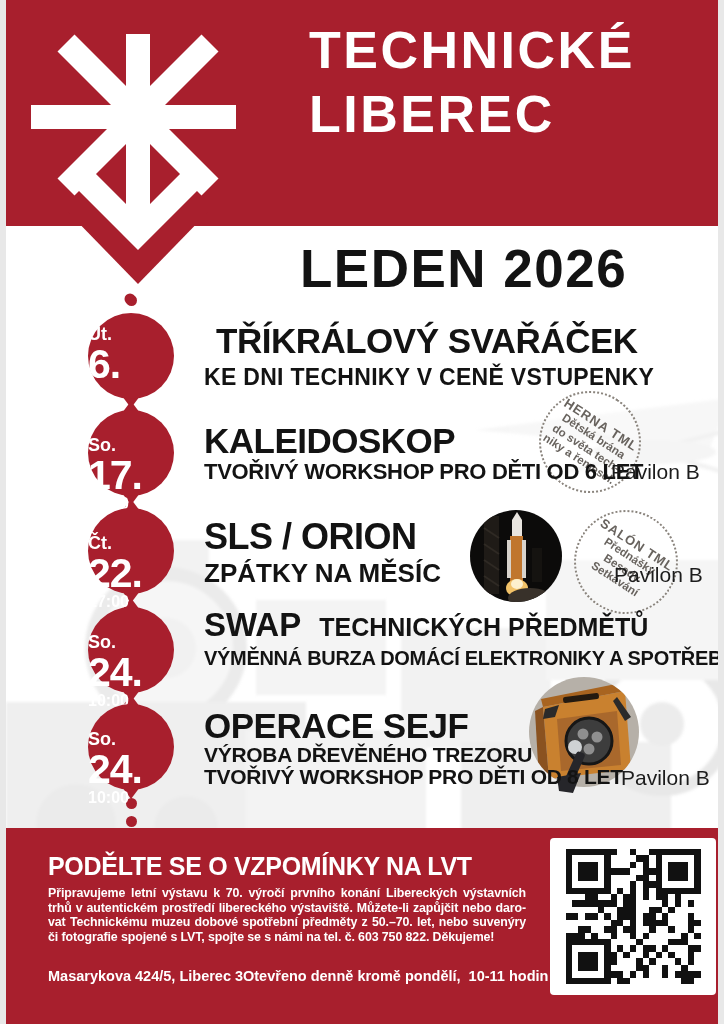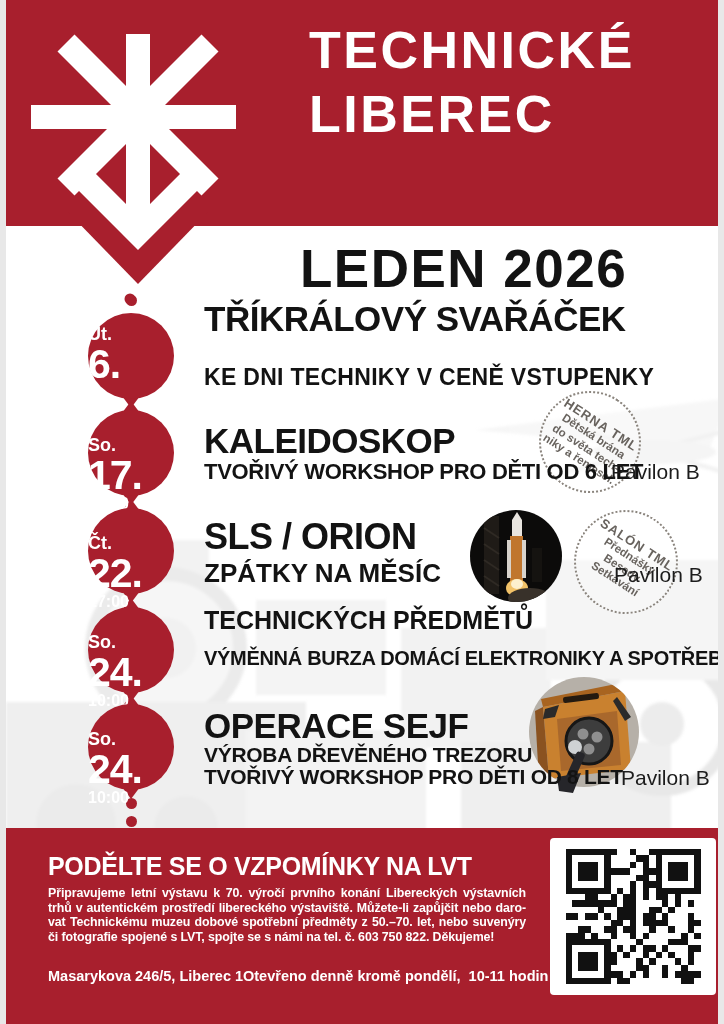--- a/index.html
+++ b/index.html
@@ -199,50 +199,51 @@
     <div class="day">So.</div>
     <div class="num">24.</div>
     <div class="tim">10:00</div>
   </div>
   <div class="badge" style="top:704px;">
     <div class="day">So.</div>
     <div class="num">24.</div>
     <div class="tim">10:00</div>
   </div>
 
-  <div class="ev t1" style="top:300px;">TŘÍKRÁLOVÝ SVAŘÁČEK</div>
+  <div class="ev t1" style="top:322px;margin-left:12px;">TŘÍKRÁLOVÝ SVAŘÁČEK</div>
   <div class="ev sub" style="top:365px;font-size:23px;letter-spacing:0.3px;">KE DNI TECHNIKY V CENĚ VSTUPENKY</div>
 
   <div class="ev t1" style="top:422px;">KALEIDOSKOP</div>
   <div class="ev sub" style="top:460px;font-size:22px;">TVOŘIVÝ WORKSHOP PRO DĚTI OD 6 LET</div>
   <div class="pav" style="left:605px;top:460px;">Pavilon B</div>
 
   <div class="ev t1" style="top:518px;font-size:36px;">SLS / ORION</div>
   <div class="ev" style="top:559px;font-size:26px;">ZPÁTKY NA MĚSÍC</div>
   <div class="pav" style="left:608px;top:563px;">Pavilon B</div>
 
   <div class="ev r4t" style="top:607px;">
+    <span style="font-size:33px;">SWAP</span>
     <span class="suffix">TECHNICKÝCH PŘEDMĚTŮ</span>
   </div>
   <div class="ev sub" style="top:648px;font-size:20px;">VÝMĚNNÁ BURZA DOMÁCÍ ELEKTRONIKY A SPOTŘEBIČŮ</div>
 
   <div class="ev sub" style="top:744px;font-size:21px;">VÝROBA DŘEVĚNÉHO TREZORU</div>
   <div class="ev t1" style="top:707px;">OPERACE SEJF</div>
   <div class="ev sub" style="top:766px;font-size:21px;">TVOŘIVÝ WORKSHOP PRO DĚTI OD 8 LET</div>
   <div class="pav" style="left:615px;top:766px;">Pavilon B</div>
 
   <div class="bottom-band">
     <div class="band-heading">PODĚLTE SE O VZPOMÍNKY NA LVT</div>
     <div class="band-para">
       <div class="just">Připravujeme letní výstavu k  70. výročí prvního konání Libereckých výstavních</div>
       <div class="just">trhů v autentickém prostředí libereckého výstaviště. Můžete-li zapůjčit nebo daro-</div>
       <div class="just">vat Technickému muzeu dobové spotřební předměty z 50.–70. let, nebo suvenýry</div>
       <div>či fotografie spojené s LVT, spojte se s námi na tel. č. 603 750 822. Děkujeme!</div>
     </div>
-    <div class="addr">Masarykova 246/5, Liberec 1</div>
+    <div class="addr">Masarykova 424/5, Liberec 3</div>
     <div class="hours">Otevřeno denně kromě pondělí,  10-11 hodin</div>
     <div class="qr-box">
       <svg id="qr" viewBox="0 0 21 21" shape-rendering="crispEdges" aria-hidden="true">
           <g fill="#111111">
             <rect x="0" y="0" width="1" height="1"></rect>
             <rect x="1" y="0" width="1" height="1"></rect>
             <rect x="2" y="0" width="1" height="1"></rect>
             <rect x="3" y="0" width="1" height="1"></rect>
             <rect x="4" y="0" width="1" height="1"></rect>
             <rect x="5" y="0" width="1" height="1"></rect>

